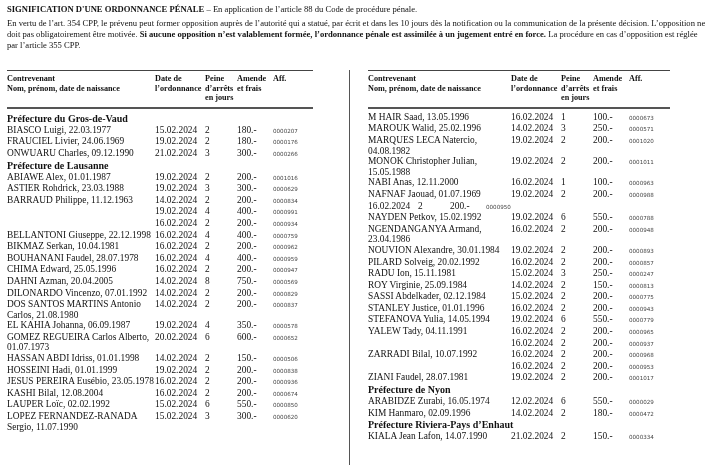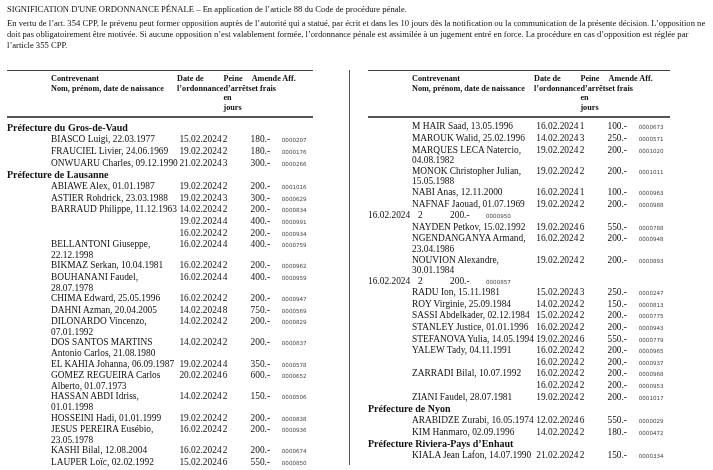--- a/index.html
+++ b/index.html
@@ -1,27 +1,27 @@
 <!DOCTYPE html>
 <html><head>
 <meta charset="utf-8">
 <style>
   html, body { margin:0; padding:0; background:#ffffff; }
   body { width:713px; height:470px; overflow:hidden; position:relative;
          font-family:"Liberation Serif", "DejaVu Serif", serif; color:#111; }
   .intro { position:absolute; left:7px; top:4px; width:700px; font-size:8.6px; line-height:11px; }
   .intro p { margin:0 0 3px 0; }
-  .intro b { font-weight:normal; }
+  .intro b { font-weight:bold; }
   .col { position:absolute; top:70px; }
   .col.left { left:7px; width:306px; }
   .col.right { left:368px; width:302px; }
   .divider { position:absolute; left:349px; top:70px; width:1px; height:395px; background:#555; }
   .toprule { border-top:1.2px solid #444; margin-bottom:3px; }
   .thead { display:flex; font-weight:bold; font-size:8.2px; line-height:9.6px; padding-bottom:4px; border-bottom:2px solid #555; }
-  .c-name { width:148px;margin-left:44px; }
+  .c-name { width:148px; }
   .c-date { width:50px; }
   .c-peine { width:32px; }
   .c-amende { width:36px; }
   .c-aff { width:36px; }
   .right .c-name { width:143px; }
   .section { font-weight:bold; font-size:10px; margin-top:4px; line-height:12px; }
   .section.gap { margin-top:0; }
   .row { display:flex; font-size:9.4px; line-height:10.6px; }
   .row .c-peine { padding-left:0; }
   .row .c-amende { }
@@ -287,20 +287,21 @@
         <div class="c-aff">0000948</div>
       </div>
       <div class="row">
         <div class="c-name">NOUVION Alexandre, 30.01.1984</div>
         <div class="c-date">19.02.2024</div>
         <div class="c-peine">2</div>
         <div class="c-amende">200.-</div>
         <div class="c-aff">0000893</div>
       </div>
       <div class="row">
+        <div class="c-name">PILARD Solveig, 20.02.1992</div>
         <div class="c-date">16.02.2024</div>
         <div class="c-peine">2</div>
         <div class="c-amende">200.-</div>
         <div class="c-aff">0000857</div>
       </div>
       <div class="row">
         <div class="c-name">RADU Ion, 15.11.1981</div>
         <div class="c-date">15.02.2024</div>
         <div class="c-peine">3</div>
         <div class="c-amende">250.-</div>

